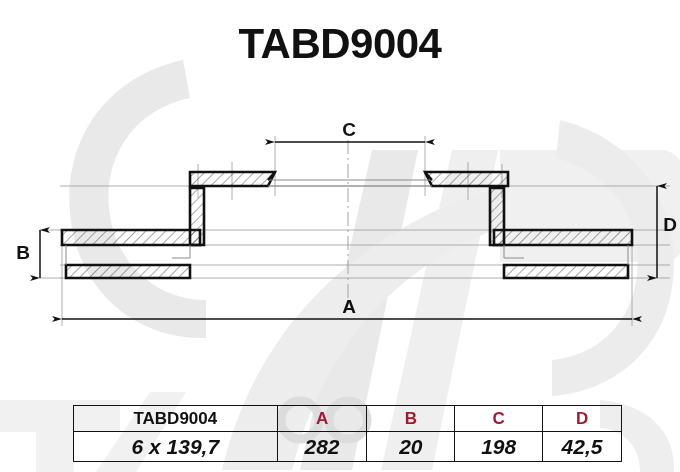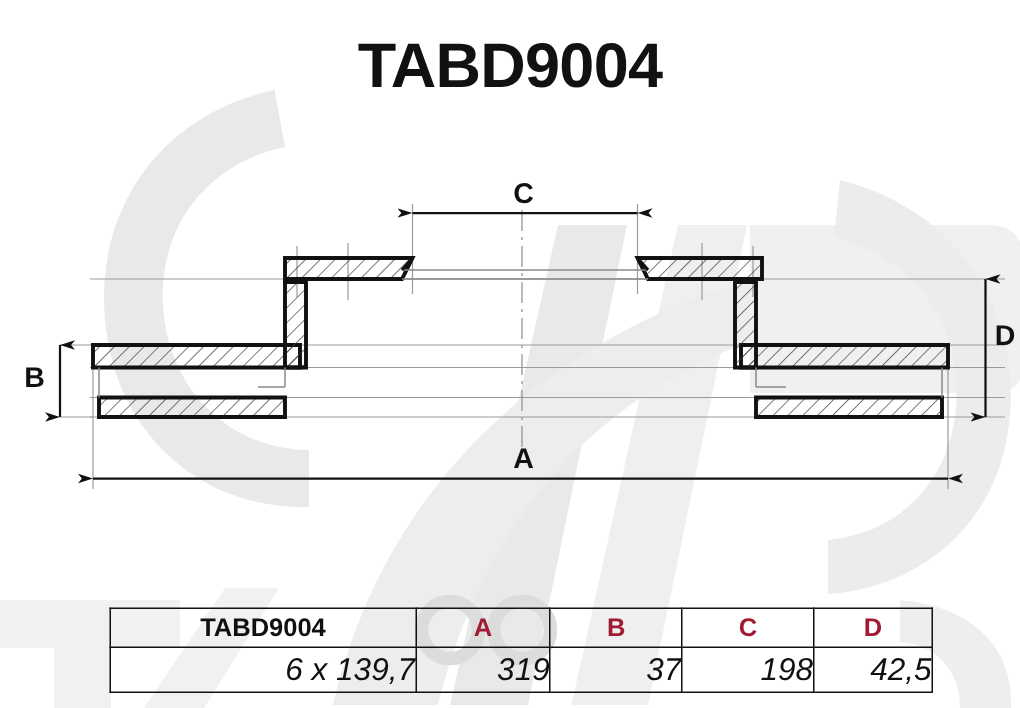--- a/index.html
+++ b/index.html
@@ -85,23 +85,22 @@
   }
   #spec-table tr.head td {
     height: 26px;
     font-size: 17px;
     font-weight: bold;
     font-style: normal;
   }
   #spec-table tr.vals td {
     height: 30px;
     font-size: 21px;
-    font-weight: normal;
+    font-weight: bold;
     font-style: italic;
-    text-align: right;
   }
   .c-name { width: 204px; }
   .c-a    { width: 90px; }
   .c-b    { width: 88px; }
   .c-c    { width: 88px; }
   .c-d    { width: 79px; }
   .hdr-red { color: #9e1b32; }
   .hdr-code { color: #111111; font-size: 18px; }
 </style>
 </head>
@@ -246,21 +245,21 @@
     <tbody>
       <tr class="head">
         <td class="c-name hdr-code">TABD9004</td>
         <td class="c-a hdr-red">A</td>
         <td class="c-b hdr-red">B</td>
         <td class="c-c hdr-red">C</td>
         <td class="c-d hdr-red">D</td>
       </tr>
       <tr class="vals">
         <td class="c-name">6 x 139,7</td>
-        <td class="c-a">319</td>
-        <td class="c-b">37</td>
+        <td class="c-a">282</td>
+        <td class="c-b">20</td>
         <td class="c-c">198</td>
         <td class="c-d">42,5</td>
       </tr>
     </tbody>
   </table>
 
 </div>
 
 </body></html>

